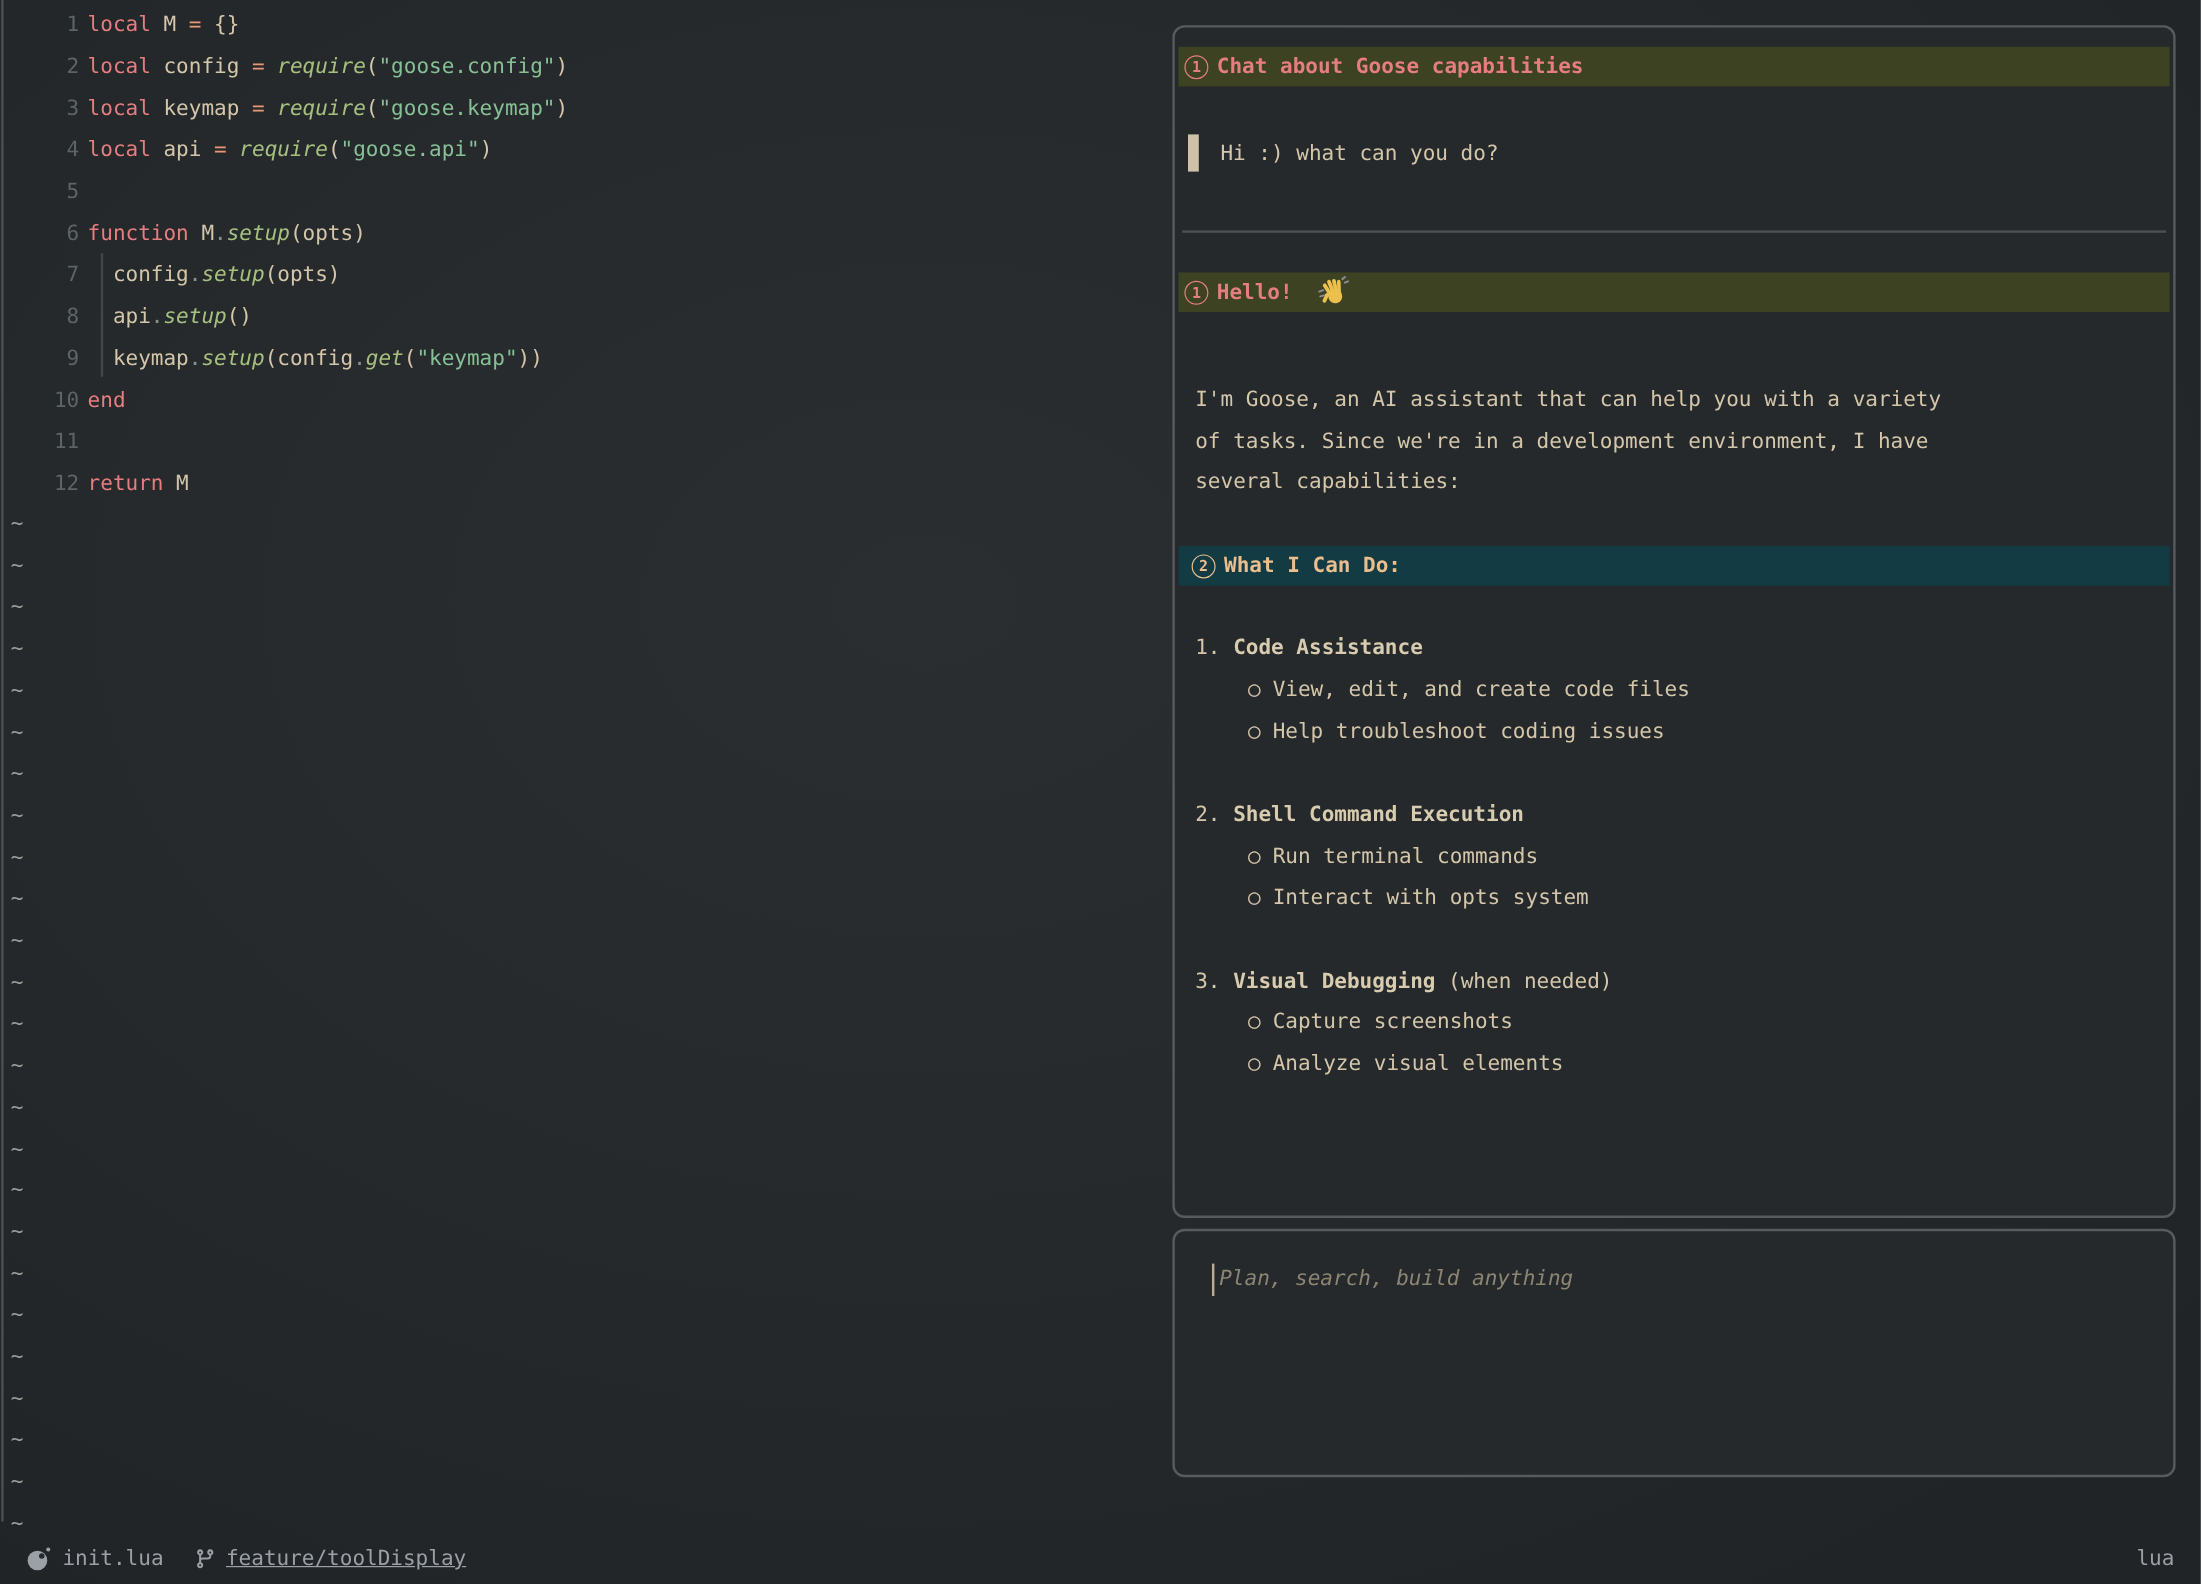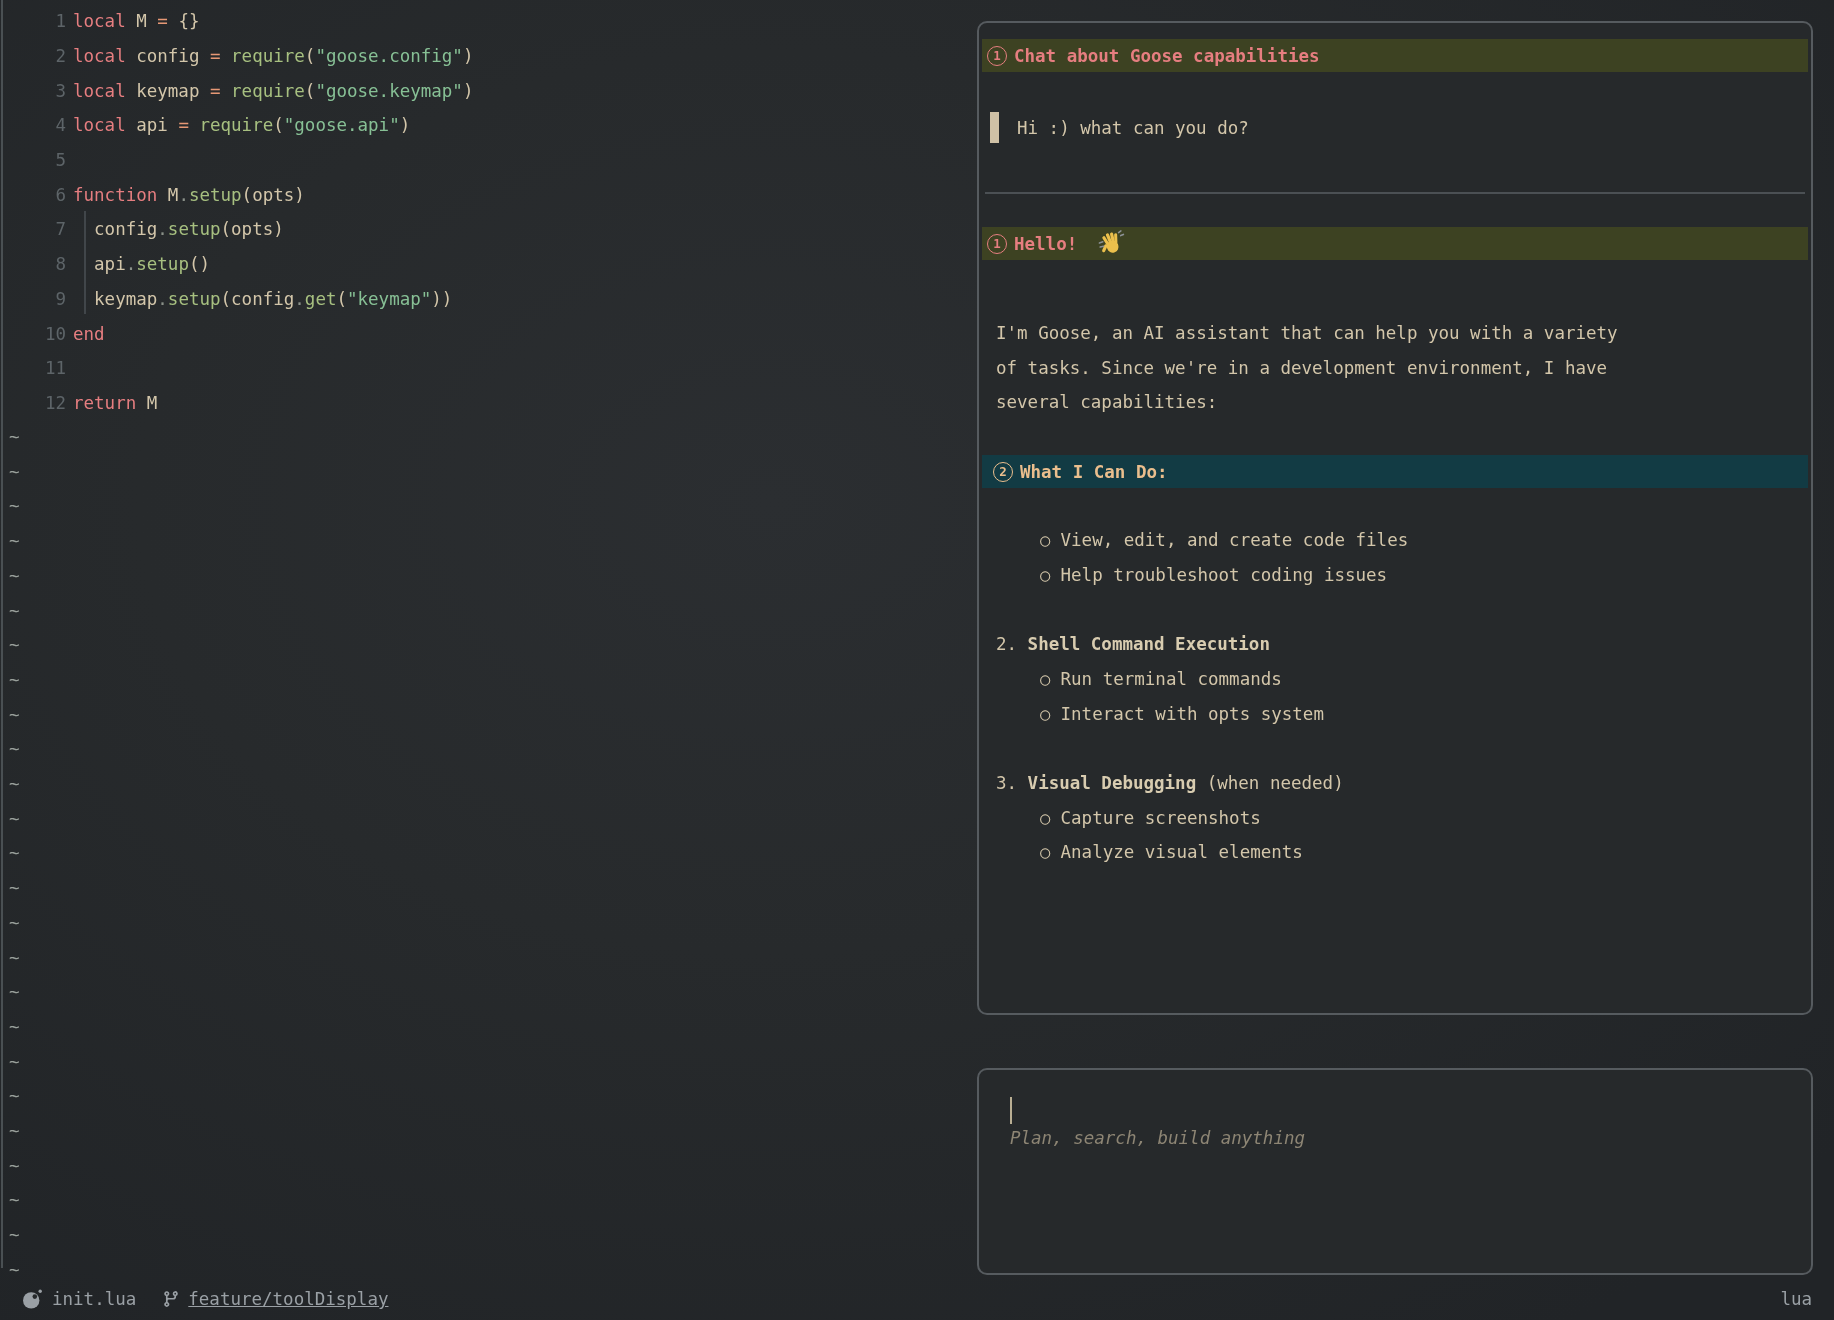--- a/index.html
+++ b/index.html
@@ -14,21 +14,21 @@
 
   
   .win-left-border { position:absolute; left:1px; top:0; width:2px; height:1268px; background:#4a5053; }
   .editor { position:absolute; left:0; top:4px; width:960px; }
   .code-line { display:flex; align-items:center; height:34.7px; }
   .lnum { flex:none; width:66px; text-align:right; color:#5d6468; }
   .ltext { margin-left:7px; white-space:pre; }
   .c-kw  { color:#e67e80; }
   .c-fg  { color:#d3c6aa; }
   .c-op  { color:#e69875; }
-  .c-fn  { color:#a7c080; }
+  .c-fn  { color:#a7c080;font-style:italic; }
   .c-str { color:#87c095; }
   .c-dot { color:#8a9189; }
   .indent-guide { position:absolute; left:84px; top:211px; width:2px; height:103px; background:#41464a; }
   .tildes { position:absolute; left:9px; top:420px; line-height:34.7px; color:#99a09b;
             font-family:"DejaVu Sans Mono", monospace; font-size:17.5px; white-space:pre-line; }
 
   
   .chat-panel {
     position:absolute; left:977px; top:21px; width:836px; height:994px;
     border:2px solid #565b5f; border-radius:10px; background:#26292b;
@@ -49,23 +49,23 @@
   .para { margin:56px 0 0 14px; line-height:34.7px; white-space:pre-line; }
   .caps { margin:35px 0 0 14px; line-height:34.7px; }
   .cap-section { margin-bottom:34.7px; }
   .cap-section:last-child { margin-bottom:0; }
   .cap-name { font-weight:bold; color:#d8ccb0; }
   .cap-bullet { padding-left:44px; }
   .bullet-glyph { margin-right:10px; }
 
   
   .input-panel {
-    position:absolute; left:977px; top:1068px; width:836px; height:207px;
+    position:absolute; left:977px; top:1024px; width:836px; height:207px;
     border:2px solid #565b5f; border-radius:10px; background:#26292b;
-    padding:26px 0 0 31px; display:flex; align-items:flex-start;flex-direction:column;
+    padding:26px 0 0 31px; display:flex; align-items:flex-start;
   }
   .input-cursor { flex:none; width:2px; height:27px; background:#b9ae93; margin:1px 4px 0 0; }
   .placeholder { font-style:italic; color:#8d8574; line-height:28px; }
 
   
   .statusbar { position:absolute; left:0; right:0; top:1278px; height:42px;
                display:flex; align-items:center; padding:0 22px; color:#9aa0a5; }
   .sb-filename { margin-left:9px; }
   .sb-branch-icon { margin-left:26px; }
   .sb-branch { margin-left:8px;text-decoration:underline; }
@@ -197,20 +197,21 @@
 of tasks. Since we're in a development environment, I have
 several capabilities:</div>
 
     <div class="h2bar">
       <span class="cdigit">2</span>
       <span>What I Can Do:</span>
     </div>
 
     <div class="caps" id="capabilities">
         <div class="cap-section">
+          <div class="cap-title"><span>1. </span><span class="cap-name">Code Assistance</span><span></span></div>
           <div class="cap-bullet"><span class="bullet-glyph">○</span><span>View, edit, and create code files</span></div>
           <div class="cap-bullet"><span class="bullet-glyph">○</span><span>Help troubleshoot coding issues</span></div>
         </div>
         <div class="cap-section">
           <div class="cap-title"><span>2. </span><span class="cap-name">Shell Command Execution</span><span></span></div>
           <div class="cap-bullet"><span class="bullet-glyph">○</span><span>Run terminal commands</span></div>
           <div class="cap-bullet"><span class="bullet-glyph">○</span><span>Interact with opts system</span></div>
         </div>
         <div class="cap-section">
           <div class="cap-title"><span>3. </span><span class="cap-name">Visual Debugging</span><span> (when needed)</span></div>

